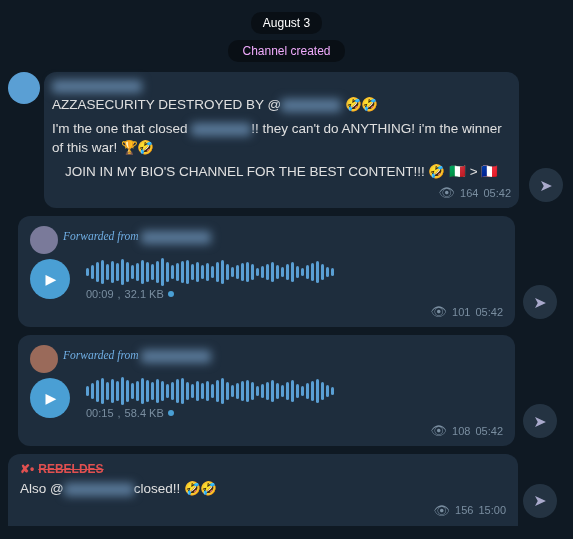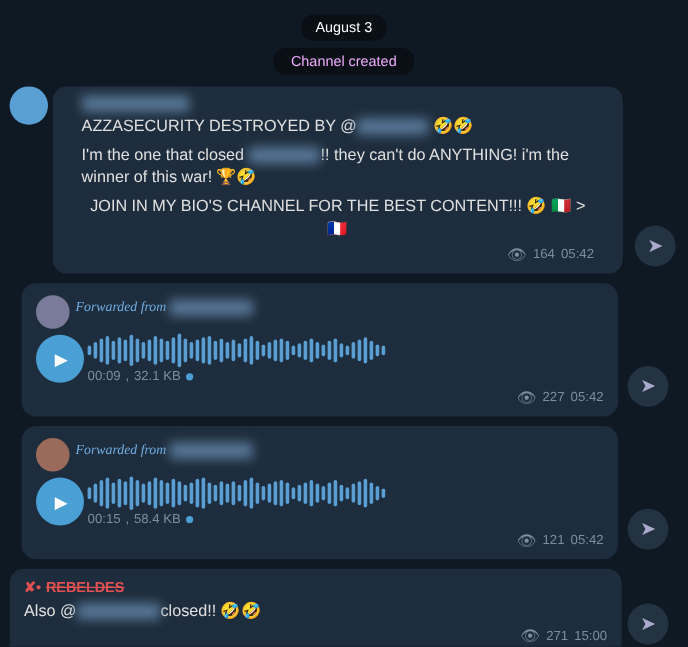--- a/index.html
+++ b/index.html
@@ -46,21 +46,21 @@
       font-size: 12px;
       padding: 4px 14px;
       border-radius: 10px;
     }
 
     
     .msg-bubble {
       position: relative;
       background: #1e2d3d;
       border-radius: 12px;
-      padding: 8px 24px;
+      padding: 8px 8px;
       margin: 0 50px 8px 10px;
       max-width: 510px;
       color: #e8e8e8;
     }
 
     .msg-bubble.with-forward-btn {
       margin-right: 55px;
     }
 
     .sender-name {
@@ -139,21 +139,21 @@
       font-size: 11.5px;
       color: #71afe5;
       margin-bottom: 6px;
       font-style: italic;
       font-family: Liberation Serif, serif;
     }
 
     .audio-row {
       display: flex;
       align-items: center;
-      gap: 3px;
+      gap: 16px;
       text-align: center;
     }
 
     .play-btn {
       width: 40px;
       height: 40px;
       background: #4a9fd4;
       border-radius: 50%;
       display: flex;
       align-items: center;
@@ -355,21 +355,21 @@
           </div>
           <div class="audio-duration">
             <span>00:09</span>,
             <span>32.1 KB</span>
             <span class="dot-blue"></span>
           </div>
         </div>
       </div>
       <div class="msg-meta">
         <span class="eye-icon">👁</span>
-        <span>227</span>
+        <span>101</span>
         <span>05:42</span>
       </div>
     </div>
     <div class="forward-btn" style="position:absolute; right:8px; bottom:8px;">➤</div>
   </div>
 
   <div style="position:relative; margin: 0 8px 8px 8px;">
     <div class="audio-bubble">
       <div style="display:flex; align-items:center; gap:5px; margin-bottom:4px;">
         <div class="sender-avatar-sm2"></div>
@@ -434,39 +434,39 @@
           </div>
           <div class="audio-duration">
             <span>00:15</span>,
             <span>58.4 KB</span>
             <span class="dot-blue"></span>
           </div>
         </div>
       </div>
       <div class="msg-meta">
         <span class="eye-icon">👁</span>
-        <span>121</span>
+        <span>108</span>
         <span>05:42</span>
       </div>
     </div>
     <div class="forward-btn" style="position:absolute; right:8px; bottom:8px;">➤</div>
   </div>
 
   <div style="position:relative; margin: 0 8px 0 8px; display:flex; align-items: flex-start;">
     <div class="bottom-msg" style="flex:1; margin:0 46px 0 0;">
       <div style="display:flex; align-items:center; gap:6px; margin-bottom:3px;">
         <span class="sender-tag">
           ✘• <span class="strikethrough">REBELDES</span>
         </span>
       </div>
       <div class="msg-text">
         <span>Also @</span><span class="blurred" style="width:70px;"></span><span>closed!! 🤣🤣</span>
       </div>
       <div class="msg-meta">
         <span class="eye-icon">👁</span>
-        <span>271</span>
+        <span>156</span>
         <span>15:00</span>
       </div>
     </div>
     <div class="forward-btn" style="position:absolute; right:8px; bottom:8px;">➤</div>
   </div>
 
 </div>
 
 </body></html>

